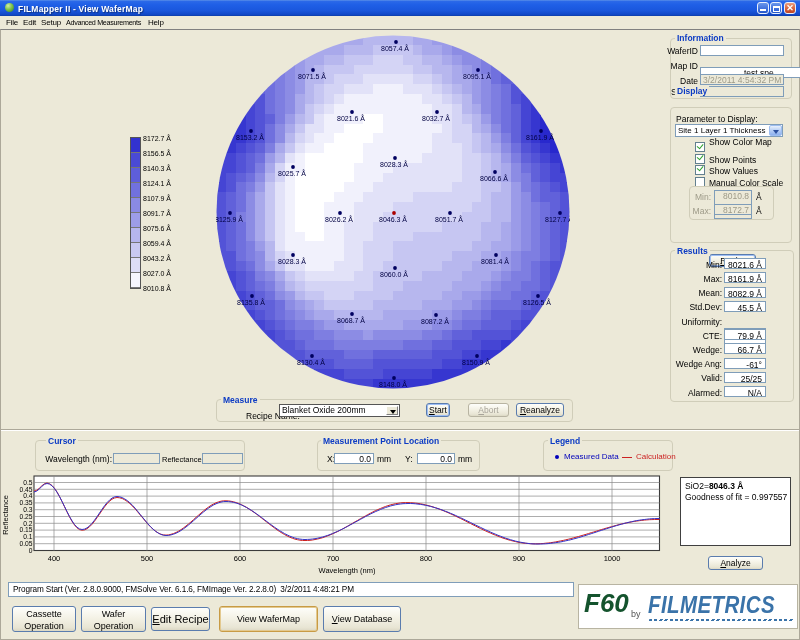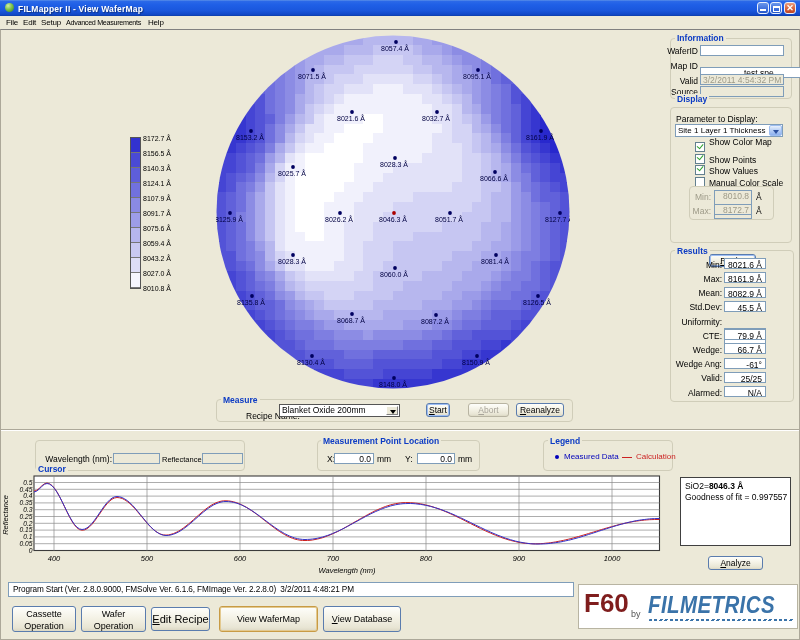--- a/index.html
+++ b/index.html
@@ -722,26 +722,26 @@
     </div></div>
 <div class="xpbtn" style="left:426px;top:403px;width:24px;height:14px;line-height:13px;box-shadow:inset 0 0 0 1px #9ebef5;"><u>S</u>tart</div>
 <div class="xpbtn" style="left:468px;top:403px;width:41px;height:14px;line-height:13px;color:#a8a49a;border-color:#b8b4a2;"><u>A</u>bort</div>
 <div class="xpbtn" style="left:516px;top:403px;width:48px;height:14px;line-height:13px;"><u>R</u>eanalyze</div>
 <div class="grp" style="left:670px;top:38px;width:122px;height:61px;"></div>
 <div class="gtitle" style="left:675px;top:33px;">Information</div>
 <div class="rlbl" style="left:640px;top:46.0px;width:58px;">WaferID</div>
 <div class="inp" style="left:700px;top:44.5px;width:84px;height:11px;"></div>
 <div class="rlbl" style="left:640px;top:61.0px;width:58px;">Map ID</div>
 <div class="inp" style="left:700px;top:67px;width:104px;height:11px;padding-left:43px;">test.spe</div>
-<div class="rlbl" style="left:640px;top:75.5px;width:58px;">Valid</div>
+<div class="rlbl" style="left:640px;top:75.5px;width:58px;">Date</div>
 <div class="inp dis" style="left:700px;top:74.0px;width:84px;height:11px;">3/2/2011 4:54:32 PM</div>
 <div class="rlbl" style="left:640px;top:87.0px;width:58px;">Source</div>
 <div class="inp dis" style="left:700px;top:85.5px;width:84px;height:11px;"></div>
 <div class="grp" style="left:670px;top:107px;width:122px;height:136px;"></div>
-<div class="gtitle" style="left:675px;top:94px;">Display</div>
+<div class="gtitle" style="left:675px;top:86px;">Display</div>
 <div class="lbl" style="left:676px;top:114px;">Parameter to Display:</div>
 <div class="inp" style="left:675px;top:124px;width:108px;height:13px;font-size:8px;">Site 1 Layer 1 Thickness<div style="position:absolute;right:0px;top:0px;width:13px;height:11px;border-radius:2px;background:linear-gradient(180deg,#e8f0fd,#b6cef5 50%,#8cb0ee);border:1px solid #9dbdf0;">
       <div style="position:absolute;left:3px;top:4px;width:0;height:0;border-left:3px solid transparent;border-right:3px solid transparent;border-top:4px solid #2a4f9e;"></div>
     </div></div>
 <div class="chk on" style="left:695px;top:142.0px;"></div>
 <div class="cblbl" style="left:709px;top:137px;">Show Color Map</div>
 <div class="chk on" style="left:695px;top:153.5px;"></div>
 <div class="cblbl" style="left:709px;top:154.5px;">Show Points</div>
 <div class="chk on" style="left:695px;top:164.5px;"></div>
 <div class="cblbl" style="left:709px;top:165.5px;">Show Values</div>
@@ -772,40 +772,40 @@
 <div class="rlbl" style="left:640px;top:344.9px;width:82px;">Wedge:</div>
 <div class="val" style="left:724px;top:343.4px;width:42px;height:11px;">66.7 Å</div>
 <div class="rlbl" style="left:640px;top:359.2px;width:82px;">Wedge Ang:</div>
 <div class="val" style="left:724px;top:357.7px;width:42px;height:11px;">-61°</div>
 <div class="rlbl" style="left:640px;top:373.4px;width:82px;">Valid:</div>
 <div class="val" style="left:724px;top:371.9px;width:42px;height:11px;">25/25</div>
 <div class="rlbl" style="left:640px;top:387.7px;width:82px;">Alarmed:</div>
 <div class="val" style="left:724px;top:386.2px;width:42px;height:11px;">N/A</div>
 <div class="abs" style="left:1px;top:429px;width:798px;height:2px;border-top:1px solid #aca899;border-bottom:1px solid #fff;"></div>
 <div class="grp" style="left:35px;top:440px;width:210px;height:31px;"></div>
-<div class="gtitle" style="left:36px;top:436px;margin-top:28px;">Cursor</div>
+<div class="gtitle" style="left:46px;top:436px;">Cursor</div>
 <div class="rlbl" style="left:42px;top:454px;width:70px;">Wavelength (nm):</div>
 <div class="inp dis" style="left:113px;top:452.5px;width:47px;height:11px;"></div>
 <div class="lbl" style="left:162px;top:454.5px;font-size:7.5px;">Reflectance</div>
 <div class="inp dis" style="left:202px;top:452.5px;width:41px;height:11px;"></div>
 <div class="grp" style="left:317px;top:440px;width:163px;height:31px;"></div>
 <div class="gtitle" style="left:321px;top:436px;">Measurement Point Location</div>
 <div class="lbl" style="left:327px;top:454px;">X:</div>
 <div class="inp" style="left:334px;top:452.5px;width:40px;height:11px;text-align:right;">0.0</div>
 <div class="lbl" style="left:377px;top:454px;">mm</div>
 <div class="lbl" style="left:405px;top:454px;">Y:</div>
 <div class="inp" style="left:417px;top:452.5px;width:38px;height:11px;text-align:right;">0.0</div>
 <div class="lbl" style="left:458px;top:454px;">mm</div>
 <div class="grp" style="left:543px;top:440px;width:130px;height:31px;"></div>
 <div class="gtitle" style="left:548px;top:436px;">Legend</div>
 <div class="abs" style="left:555px;top:455px;width:4px;height:4px;border-radius:2px;background:#0000bb;"></div>
 <div class="lbl" style="left:564px;top:452px;color:#0000bb;font-size:8px;">Measured Data</div>
 <div class="abs" style="left:622px;top:456.5px;width:10px;height:1px;background:#cc2222;"></div>
 <div class="lbl" style="left:636px;top:452px;color:#cc2222;font-size:8px;">Calculation</div>
-<div class="abs" style="left:0px;top:470px;width:670px;height:106px;font-style:italic;"><svg width="670" height="106" viewBox="0 0 670 106" font-family="Liberation Sans, sans-serif">
+<div class="abs" style="left:0px;top:470px;width:670px;height:106px;"><svg width="670" height="106" viewBox="0 0 670 106" font-family="Liberation Sans, sans-serif">
       <rect x="34.0" y="6.0" width="625.5" height="74.5" fill="#ffffff" stroke="#3b3b3b" stroke-width="1.1"></rect>
       <line x1="34.0" y1="12.50" x2="659.5" y2="12.50" stroke="#8a8a8a" stroke-width="0.7"></line>
       <text x="32.5" y="14.80" font-size="6.7" fill="#000" text-anchor="end">0.5</text>
       <line x1="34.0" y1="19.30" x2="659.5" y2="19.30" stroke="#8a8a8a" stroke-width="0.7"></line>
       <text x="32.5" y="21.60" font-size="6.7" fill="#000" text-anchor="end">0.45</text>
       <line x1="34.0" y1="26.10" x2="659.5" y2="26.10" stroke="#8a8a8a" stroke-width="0.7"></line>
       <text x="32.5" y="28.40" font-size="6.7" fill="#000" text-anchor="end">0.4</text>
       <line x1="34.0" y1="32.90" x2="659.5" y2="32.90" stroke="#8a8a8a" stroke-width="0.7"></line>
       <text x="32.5" y="35.20" font-size="6.7" fill="#000" text-anchor="end">0.35</text>
       <line x1="34.0" y1="39.70" x2="659.5" y2="39.70" stroke="#8a8a8a" stroke-width="0.7"></line>
@@ -842,16 +842,16 @@
     </svg></div>
 <div class="abs" style="left:680px;top:477px;width:111px;height:69px;background:#fff;border:1px solid #404040;padding:3px 0 0 4px;font-size:8.5px;line-height:11px;">SiO2=<b>8046.3 Å</b><br>Goodness of fit = 0.997557</div>
 <div class="xpbtn" style="left:708px;top:556px;width:55px;height:14px;line-height:13px;"><u>A</u>nalyze</div>
 <div class="abs" style="left:8px;top:582px;width:566px;height:15px;background:#fff;border:1px solid #7f9db9;font-size:8.2px;line-height:13.5px;padding-left:4px;white-space:nowrap;letter-spacing:-0.1px;">Program Start (Ver. 2.8.0.9000, FMSolve Ver. 6.1.6, FMImage Ver. 2.2.8.0)&nbsp; 3/2/2011 4:48:21 PM</div>
 <div class="xpbtn" style="left:12px;top:606px;width:64px;height:26px;font-size:9px;line-height:12px;padding-top:1px;">Cassette<br>Operation</div>
 <div class="xpbtn" style="left:81px;top:606px;width:65px;height:26px;font-size:9px;line-height:12px;padding-top:1px;">Wafer<br>Operation</div>
 <div class="xpbtn" style="left:151px;top:607px;width:59px;height:24px;font-size:11px;line-height:22px;"><u>E</u>dit Recipe</div>
 <div class="xpbtn" style="left:219px;top:606px;width:99px;height:26px;font-size:9px;line-height:24px;border:1px solid #c89b45;box-shadow:inset 0 0 0 1px #e3c98f;">View WaferMap</div>
 <div class="xpbtn" style="left:323px;top:606px;width:78px;height:26px;font-size:9px;line-height:24px;"><u>V</u>iew Database</div>
 <div class="abs" style="left:578px;top:584px;width:220px;height:45px;background:#fff;border:1px solid #b8b4a2;">
-    <span style="position:absolute;left:5px;top:9px;font-size:26px;line-height:19px;font-size:26px;font-weight:bold;color:#7f1d1d;">F60</span>
+    <span style="position:absolute;left:5px;top:9px;font-size:26px;line-height:19px;font-size:26px;font-weight:bold;font-style:italic;color:#14532d;">F60</span>
     <span style="position:absolute;left:52px;top:24px;font-size:9px;color:#555;">by</span>
     <span style="position:absolute;left:69px;top:13px;font-size:20.5px;line-height:15px;font-weight:bold;font-style:italic;color:#3a73a9;letter-spacing:0.4px;display:inline-block;transform:scaleY(1.18);transform-origin:50% 100%;">FILMETRICS</span>
     <div style="position:absolute;left:70px;top:34px;width:144px;height:2px;background:repeating-linear-gradient(90deg,#3a73a9 0,#3a73a9 3px,#fff 3px,#fff 5.2px);transform:skewX(-25deg);"></div>
   </div>
 </body></html>

